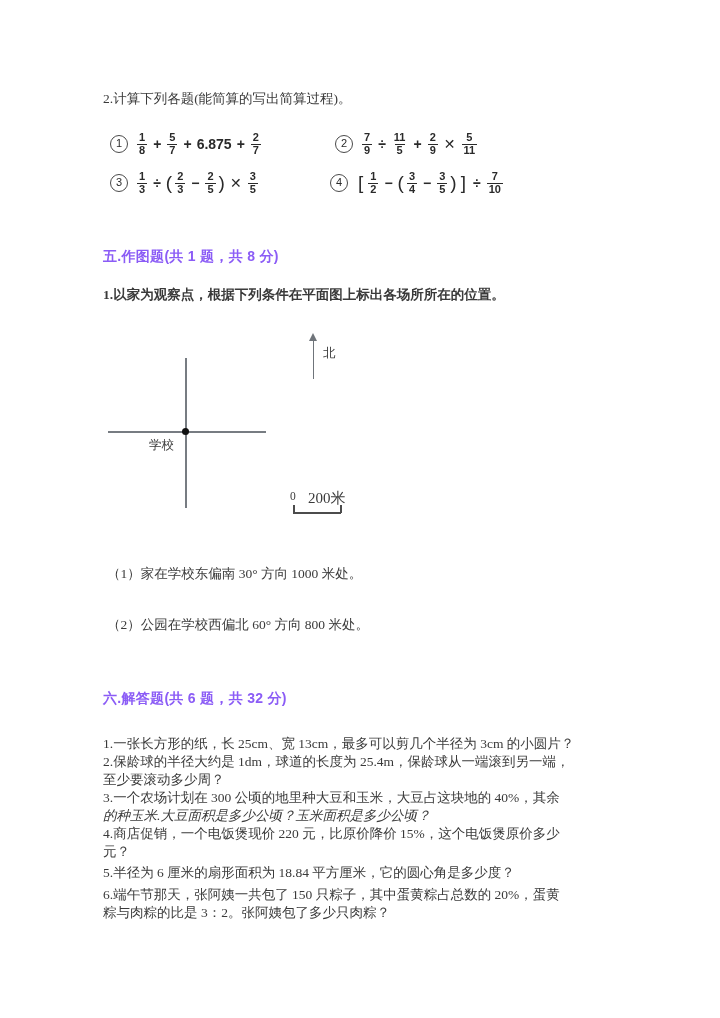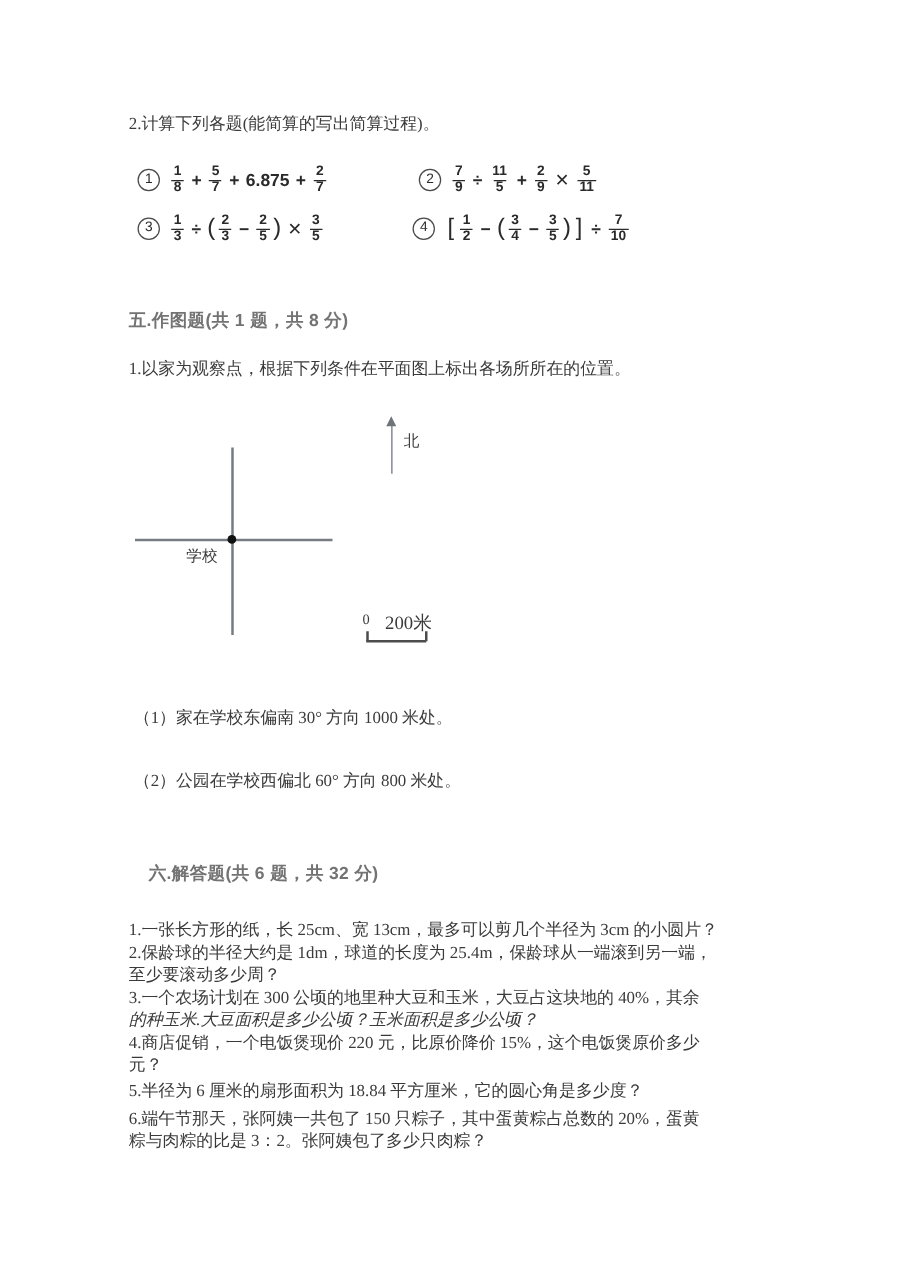--- a/index.html
+++ b/index.html
@@ -23,21 +23,21 @@
     font-size: 13.5px;
     line-height: 21px;
     color: #3a3a3a;
     white-space: nowrap;
   }
   .section-head {
     position: absolute;
     font-family: "Liberation Sans", "DejaVu Sans", sans-serif;
     font-weight: bold;
     font-size: 14px;
-    color: #737373;
+    color: #8b5cf6;
     letter-spacing: .3px;
     white-space: nowrap;
   }
 
   
   .expr {
     position: absolute;
     display: flex;
     align-items: center;
     font-size: 15px;
@@ -236,21 +236,21 @@
       <span class="brack">]</span>
       <span class="op">÷</span>
       <span class="frac">
         <span class="num">7</span>
         <span class="den">10</span>
       </span>
     </div>
 
   <div class="section-head" style="left:103px; top:248px;">五.作图题(共 1 题，共 8 分)</div>
 
-  <div class="q-line" style="left:103px; top:284px;">1.以家为观察点，根据下列条件在平面图上标出各场所所在的位置。</div>
+  <div class="q-line" style="left:103px; top:284px;font-weight:bold;">1.以家为观察点，根据下列条件在平面图上标出各场所所在的位置。</div>
 
   <div class="diagram">
     <div class="axis-h" style="left:108px; top:431px; width:158px;"></div>
     <div class="axis-v" style="left:185px; top:358px; height:150px;"></div>
     <div class="origin-dot" style="left:182px; top:428px;"></div>
     <div class="dlabel" style="left:149px; top:437px;">学校</div>
 
     <div class="north-shaft" style="left:313px; top:340px; height:39px;"></div>
     <div class="north-head" style="left:309px; top:333px;"></div>
     <div class="dlabel" style="left:323px; top:345px;">北</div>
@@ -258,21 +258,21 @@
     <div class="dlabel" style="left:290px; top:490px; font-size:11.5px;">0</div>
     <div class="dlabel" style="left:308px; top:489px; font-size:15px;">200米</div>
     <div class="scale-bar-h" style="left:293px; top:512px; width:48px;"></div>
     <div class="scale-tick" style="left:293px; top:505px; height:8px;"></div>
     <div class="scale-tick" style="left:340px; top:505px; height:8px;"></div>
   </div>
 
   <div class="q-line" style="left:107px; top:540px;margin-top:23px;">（1）家在学校东偏南 30°  方向 1000 米处。</div>
   <div class="q-line" style="left:107px; top:614px;">（2）公园在学校西偏北 60°  方向 800 米处。</div>
 
-  <div class="section-head" style="left:119px; top:690px;">六.解答题(共 6 题，共 32 分)</div>
+  <div class="section-head" style="left:103px; top:690px;">六.解答题(共 6 题，共 32 分)</div>
 
   <div class="q-line" style="left:103px; top:733px;">1.一张长方形的纸，长 25cm、宽 13cm，最多可以剪几个半径为 3cm 的小圆片？</div>
   <div class="q-line" style="left:103px; top:751px;">2.保龄球的半径大约是 1dm，球道的长度为 25.4m，保龄球从一端滚到另一端，</div>
   <div class="q-line" style="left:103px; top:769px;">至少要滚动多少周？</div>
   <div class="q-line" style="left:103px; top:787px;">3.一个农场计划在 300 公顷的地里种大豆和玉米，大豆占这块地的 40%，其余</div>
   <div class="q-line" style="left:103px; top:805px;font-style:italic;">的种玉米.大豆面积是多少公顷？玉米面积是多少公顷？</div>
   <div class="q-line" style="left:103px; top:823px;">4.商店促销，一个电饭煲现价 220 元，比原价降价 15%，这个电饭煲原价多少</div>
   <div class="q-line" style="left:103px; top:841px;">元？</div>
   <div class="q-line" style="left:103px; top:862px;">5.半径为 6 厘米的扇形面积为 18.84 平方厘米，它的圆心角是多少度？</div>
   <div class="q-line" style="left:103px; top:884px;">6.端午节那天，张阿姨一共包了 150 只粽子，其中蛋黄粽占总数的 20%，蛋黄</div>

